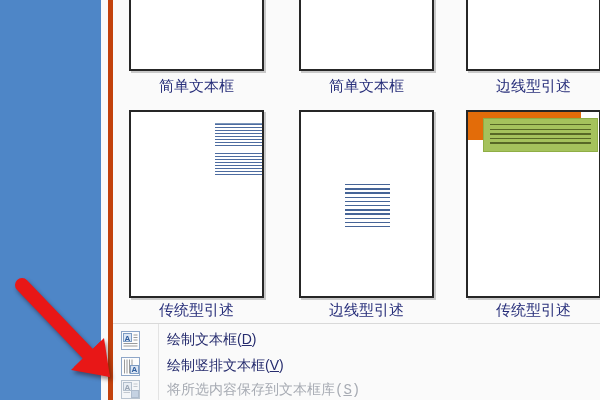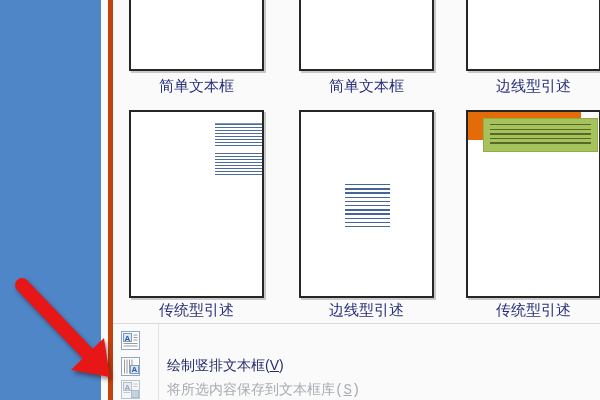--- a/index.html
+++ b/index.html
@@ -105,20 +105,21 @@
         <rect x="2.5" y="2.5" width="8" height="8" fill="#dce6f4" stroke="#7d9cc4"></rect>
         <text x="6.5" y="9.5" font-size="8" font-weight="bold" fill="#2f5d9d" text-anchor="middle" font-family="Liberation Sans, sans-serif">A</text>
         <g stroke="#9a9a9a" stroke-width="1">
           <line x1="12.5" y1="4" x2="16.5" y2="4"></line>
           <line x1="12.5" y1="6.5" x2="16.5" y2="6.5"></line>
           <line x1="12.5" y1="9" x2="16.5" y2="9"></line>
           <line x1="2.5" y1="12.5" x2="16.5" y2="12.5"></line>
           <line x1="2.5" y1="15" x2="16.5" y2="15"></line>
         </g>
       </svg>
+      <span class="menu-text"><span>绘制文本框(</span><span class="hotkey">D</span><span>)</span></span>
     </div>
 
     <div class="menu-item mi-2">
       <svg class="menu-icon" viewBox="0 0 19 19">
         <rect x="0.5" y="0.5" width="18" height="18" fill="#fdfdfd" stroke="#8ea6c8"></rect>
         <g stroke="#9a9a9a" stroke-width="1">
           <line x1="3.5" y1="2.5" x2="3.5" y2="16.5"></line>
           <line x1="6" y1="2.5" x2="6" y2="16.5"></line>
           <line x1="8.5" y1="2.5" x2="8.5" y2="16.5"></line>
           <line x1="11" y1="2.5" x2="11" y2="8"></line>

